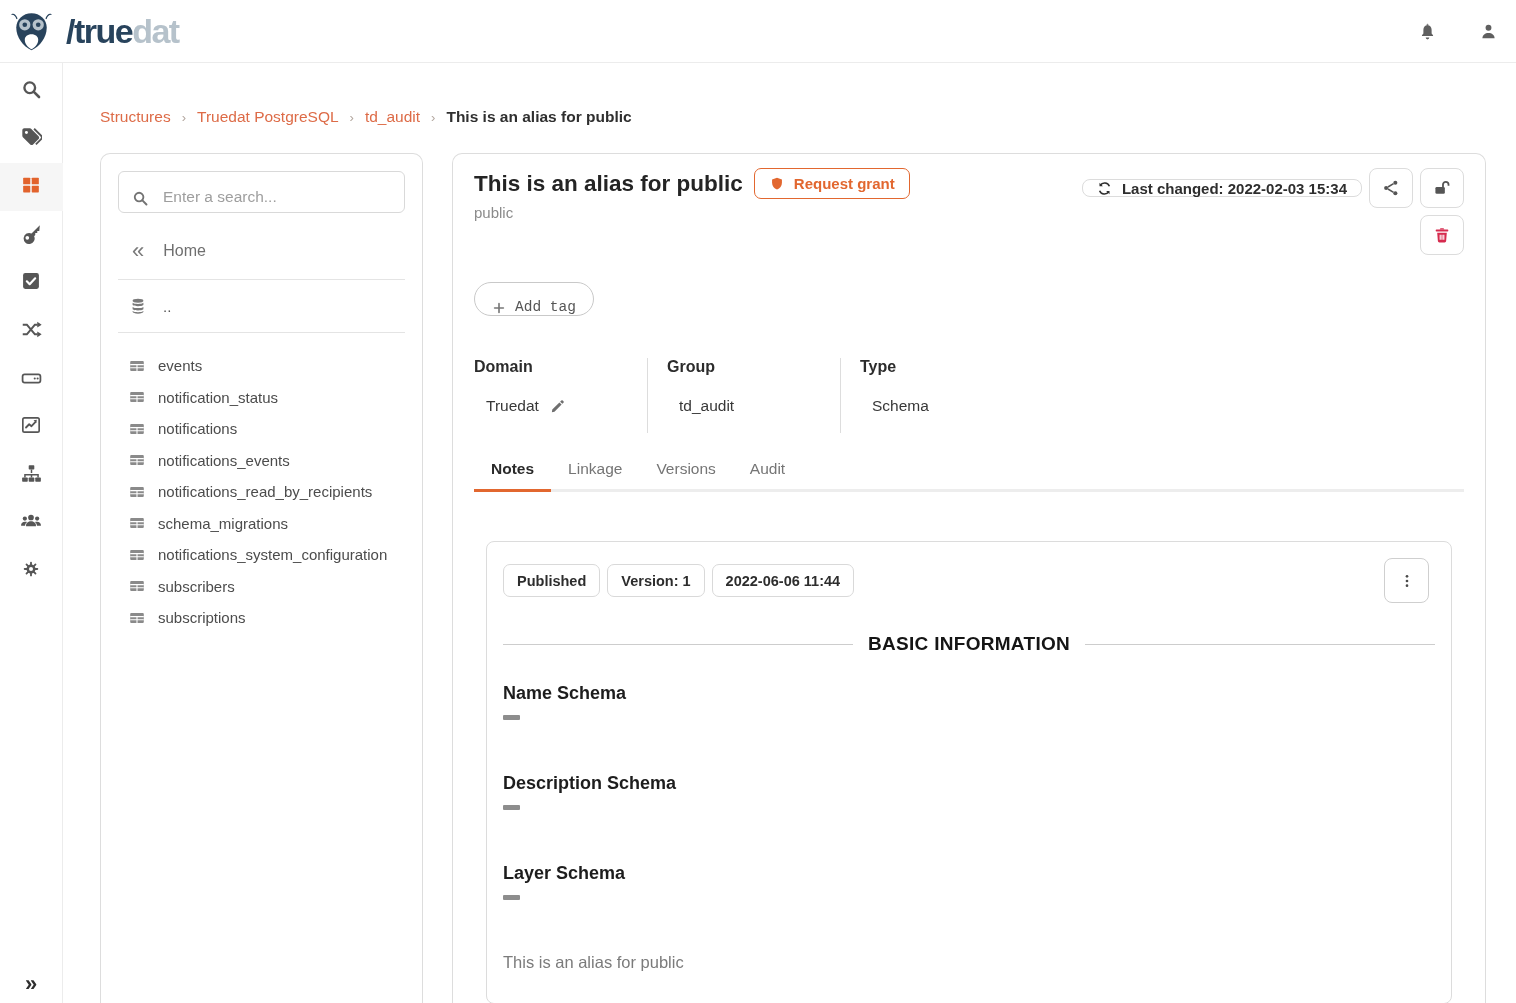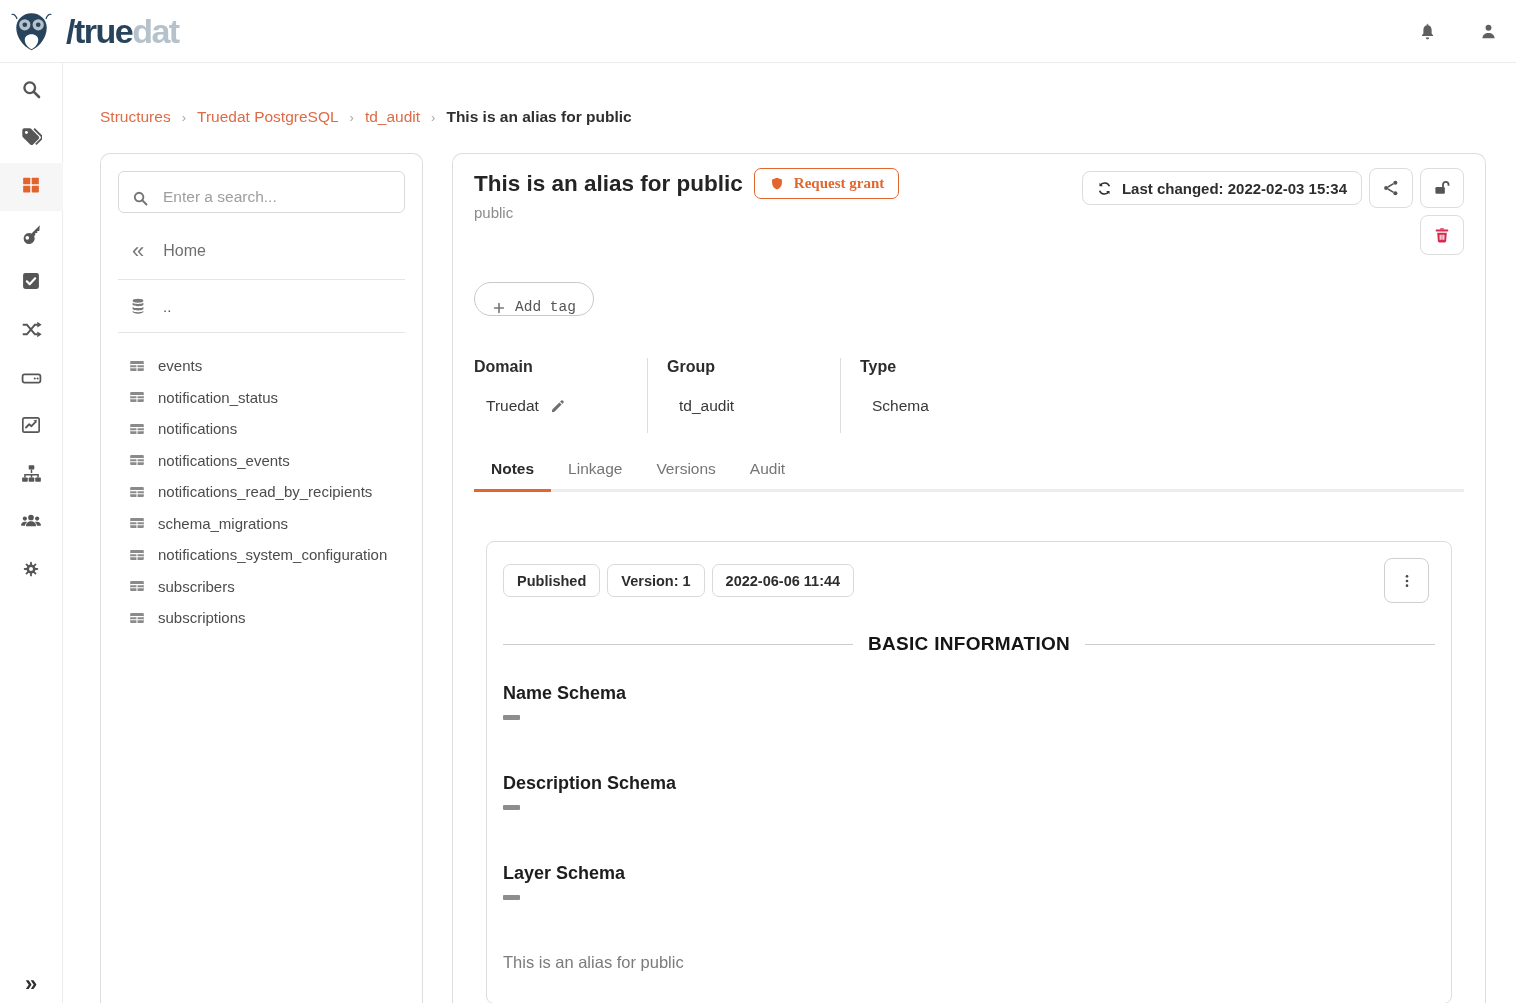--- a/index.html
+++ b/index.html
@@ -57,26 +57,26 @@
   .tree-row .t-icon { color:#8a8a8a; display:flex; }
 
   
   .main-card { flex:1; border:1px solid #ddd; border-bottom:none; border-radius:10px 10px 0 0;
                padding:14px 21px 40px; height:876px; background:#fff; }
   .title-row { display:flex; justify-content:space-between; align-items:flex-start; }
   .title-line { display:flex; align-items:center; gap:11px; }
   h1.page-title { margin:0; font-size:22.5px; font-weight:600; color:#242424; }
   .request-grant { display:inline-flex; align-items:center; gap:9px; border:1px solid #e2672f;
                    color:#e2672f; border-radius:7px; padding:0 14px; height:31px; font-size:15px;
-                   font-weight:bold; background:#fff; cursor:pointer; font-family:Liberation Serif, serif; }
+                   font-weight:bold; background:#fff; cursor:pointer; font-family:Liberation Sans, sans-serif; }
   .subtitle { margin-top:5px; font-size:15px; color:#8b8b8b; }
   .title-actions { display:flex; flex-direction:column; align-items:flex-end; gap:7px; }
   .actions-row { display:flex; gap:7px; align-items:center; }
   .last-changed { display:inline-flex; align-items:center; gap:10px; border:1px solid #dcdcdc;
-                  border-radius:8px; padding:0 14px; height:34px; font-size:15px; font-weight:bold;
+                  border-radius:8px; padding:0 14px; height:18px; font-size:15px; font-weight:bold;
                   color:#2e2e2e; background:#fff; cursor:pointer; font-family:inherit; }
   .sq-btn { width:44px; height:40px; border:1px solid #dcdcdc; border-radius:8px; background:#fff;
             display:flex; align-items:center; justify-content:center; color:#555; cursor:pointer; }
   .sq-btn.danger { color:#d62b4e; }
 
   .add-tag { margin-top:27px; display:inline-flex; align-items:flex-end; gap:9px; border:1px solid #c9c9c9;
              border-radius:18px; padding:0 17px; height:34px; font-size:14.5px; color:#555;
              background:#fff; cursor:pointer; font-family:Liberation Mono, monospace; }
   .add-tag .plus { color:#777; display:flex; }
 

